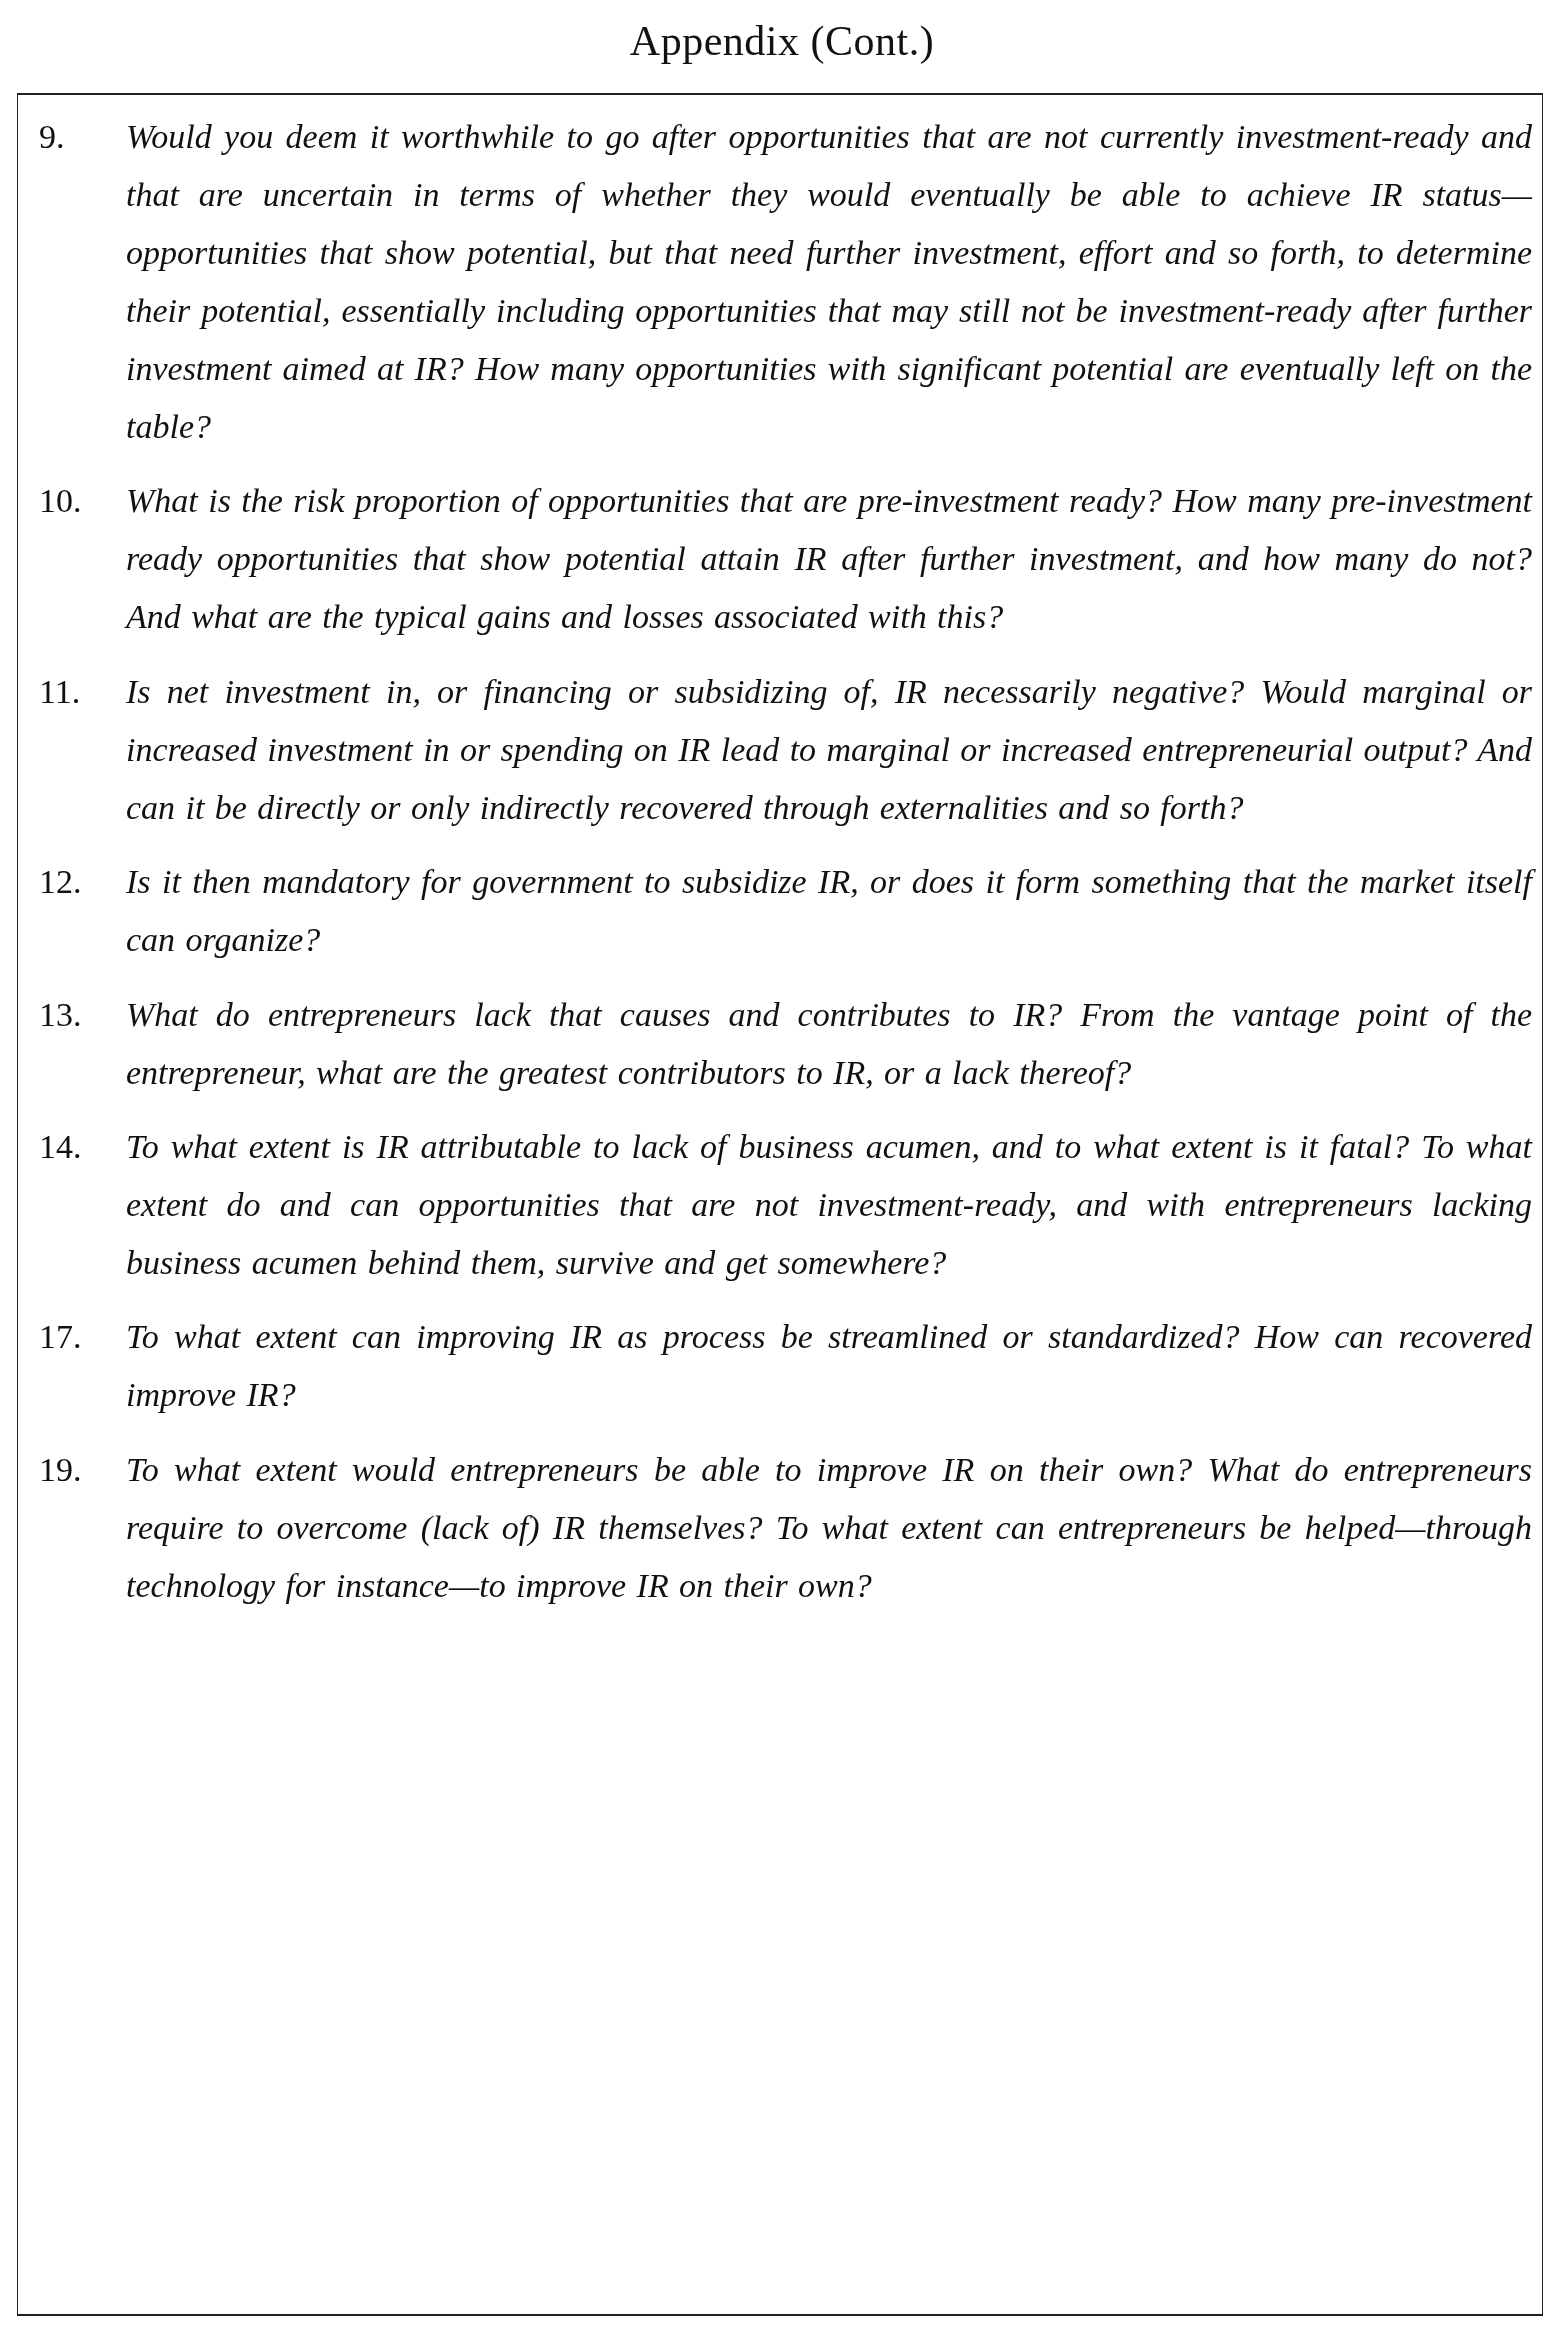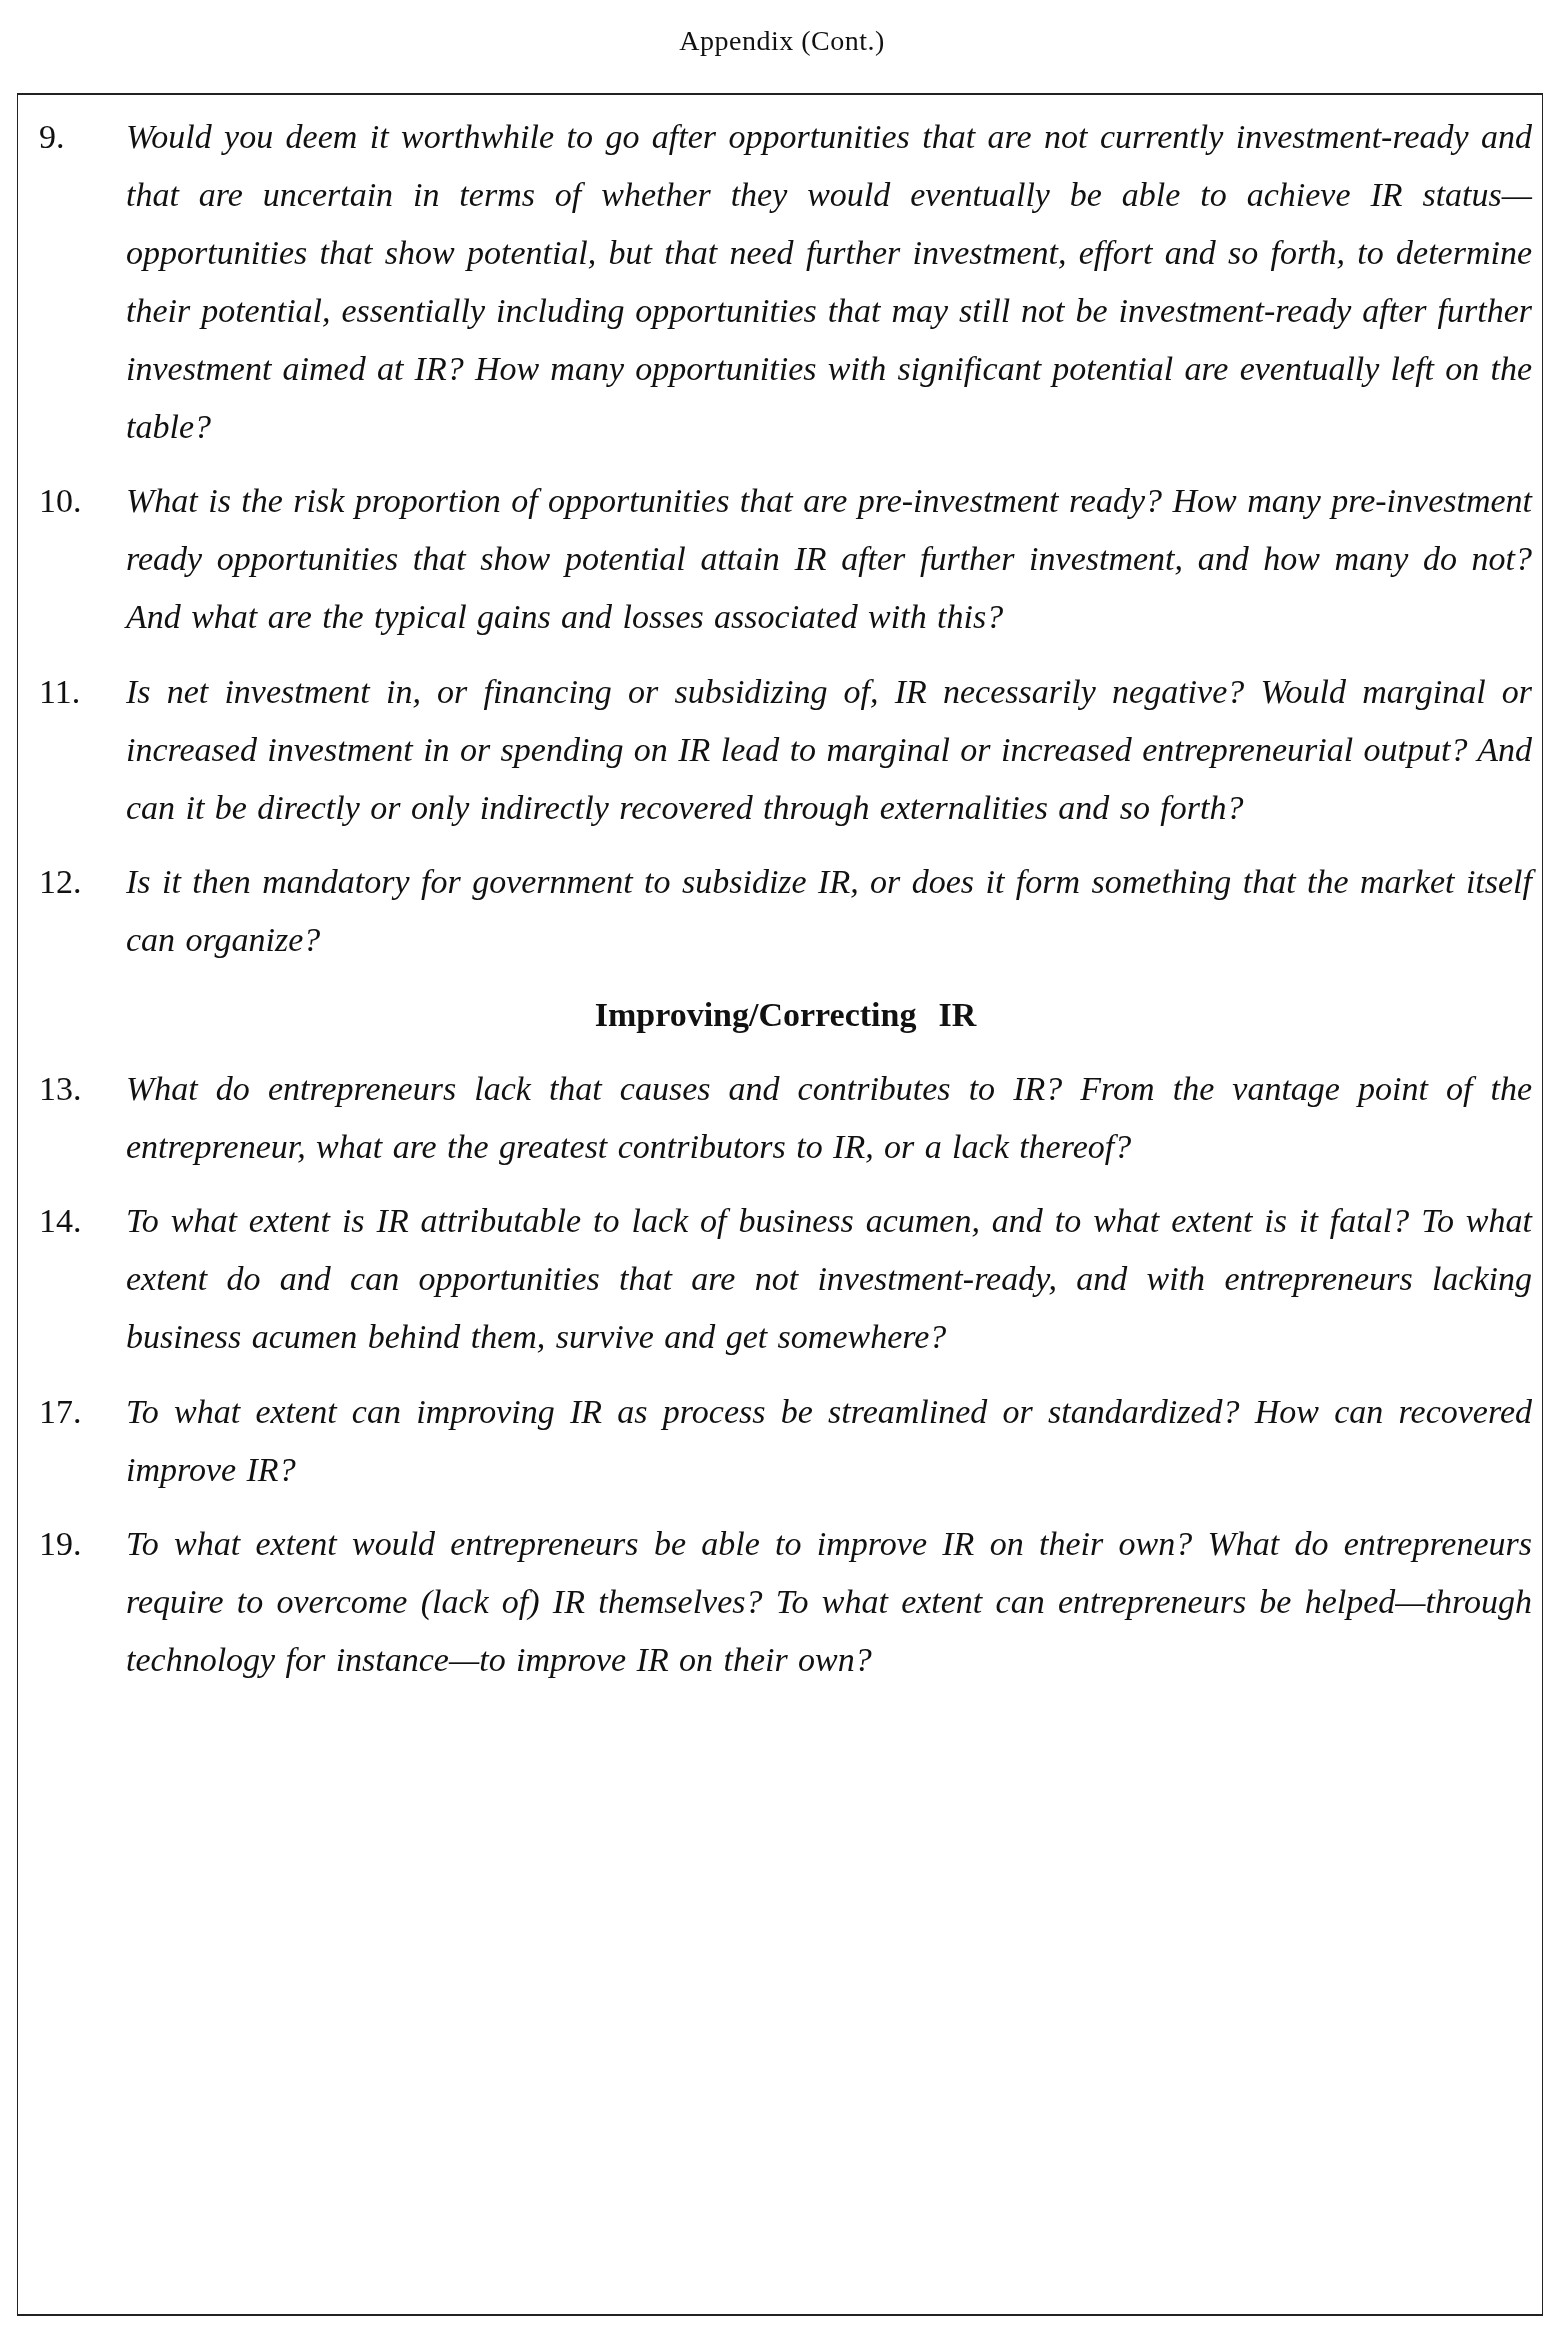--- a/index.html
+++ b/index.html
@@ -2,21 +2,21 @@
 <html><head>
   <meta charset="utf-8">
   <style>
     html, body { margin: 0; padding: 0; background: #ffffff; }
     body {
       width: 1564px; height: 2336px; position: relative; overflow: hidden;
       font-family: "Liberation Serif", "DejaVu Serif", serif; color: #111;
     }
     .title {
       position: absolute; left: 0; top: 11.6px; width: 1564px;
-      text-align: center; font-size: 28px; line-height: 58px; letter-spacing: 0.5px;
+      text-align: center; font-size: 42px; line-height: 58px; letter-spacing: 0.5px;
     }
     .box {
       position: absolute; left: 17.4px; top: 93px; width: 1526px; height: 2223px;
       border: 1.9px solid #222; box-sizing: border-box; border-top-width: 2.9px; border-bottom-width: 2.9px;
     }
     .content {
       position: absolute; left: 39px; top: 108px; width: 1493px;
     }
     .item {
       position: relative; padding-left: 87px; font-size: 34px; line-height: 58px;
@@ -49,21 +49,20 @@
   </div>
   <div class="item">
     <span class="num">11.</span>
     <span class="text">Is net investment in, or financing or subsidizing of, IR necessarily negative? Would marginal or increased investment in or spending on IR lead to marginal or increased entrepreneurial output? And can it be directly or only indirectly recovered through externalities and so forth?</span>
   </div>
   <div class="item">
     <span class="num">12.</span>
     <span class="text">Is it then mandatory for government to subsidize IR, or does it form something that the market itself can organize?</span>
   </div>
 
-  <div class="heading">Improving/Correcting IR</div>
 
   <div class="item">
     <span class="num">13.</span>
     <span class="text">What do entrepreneurs lack that causes and contributes to IR? From the vantage point of the entrepreneur, what are the greatest contributors to IR, or a lack thereof?</span>
   </div>
   <div class="item">
     <span class="num">14.</span>
     <span class="text">To what extent is IR attributable to lack of business acumen, and to what extent is it fatal? To what extent do and can opportunities that are not investment-ready, and with entrepreneurs lacking business acumen behind them, survive and get somewhere?</span>
   </div>
   <div class="item">

